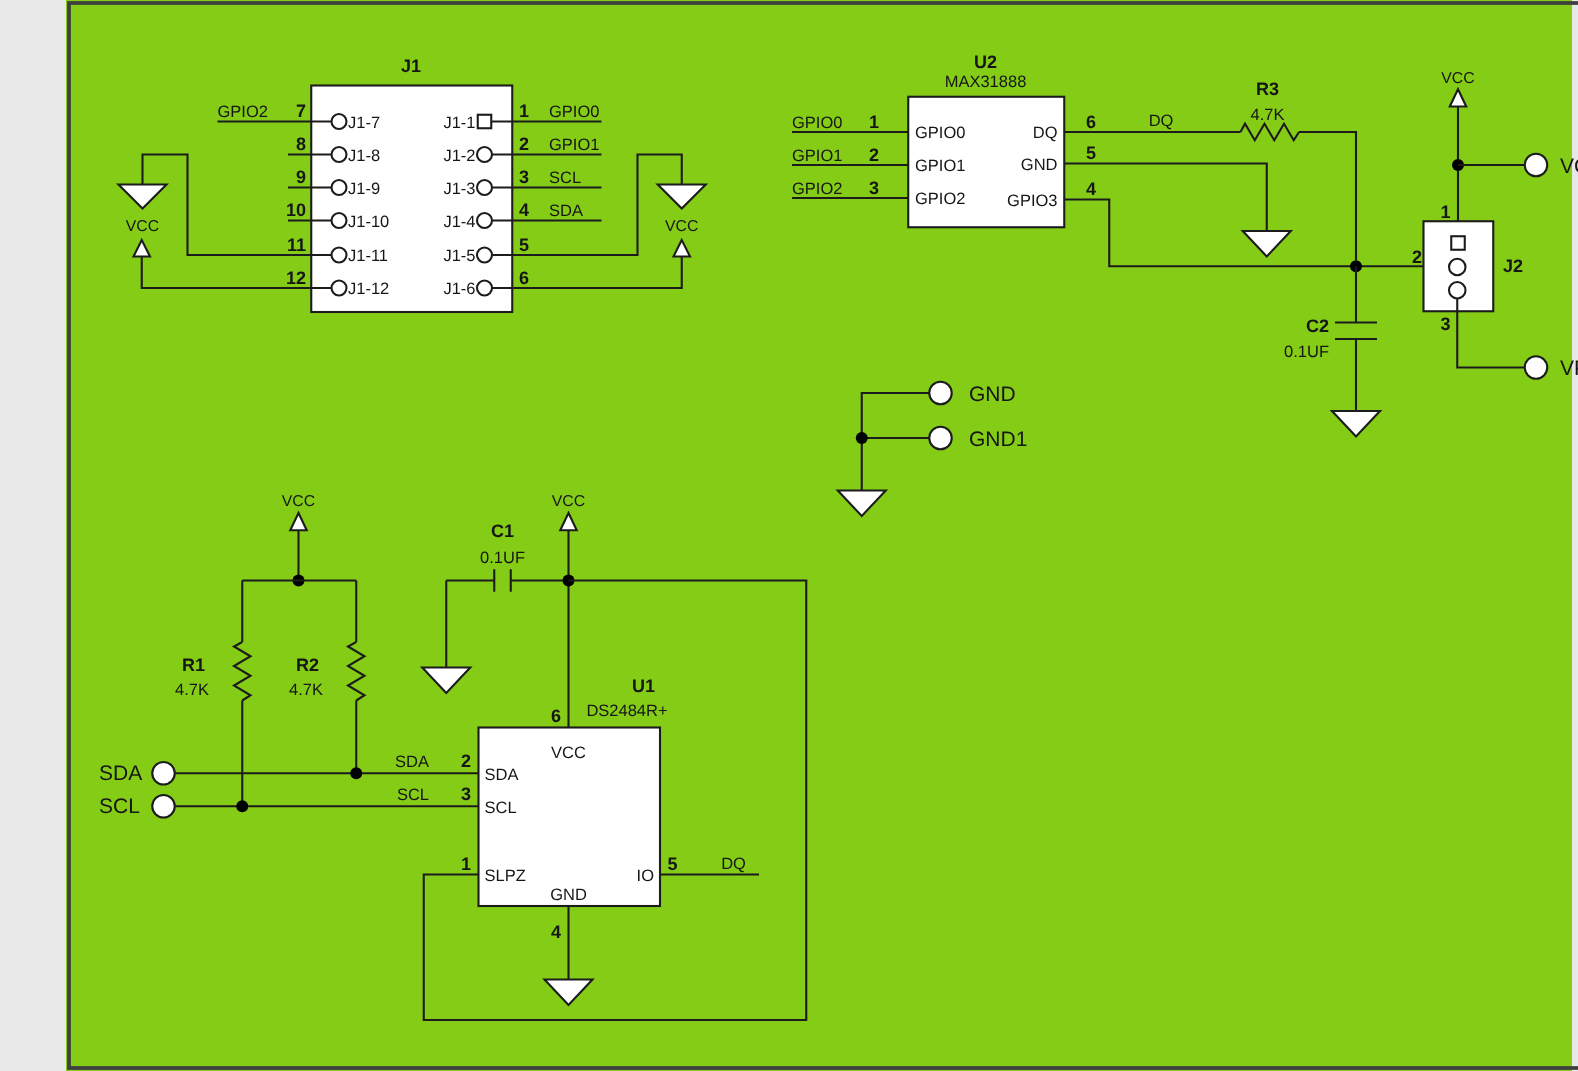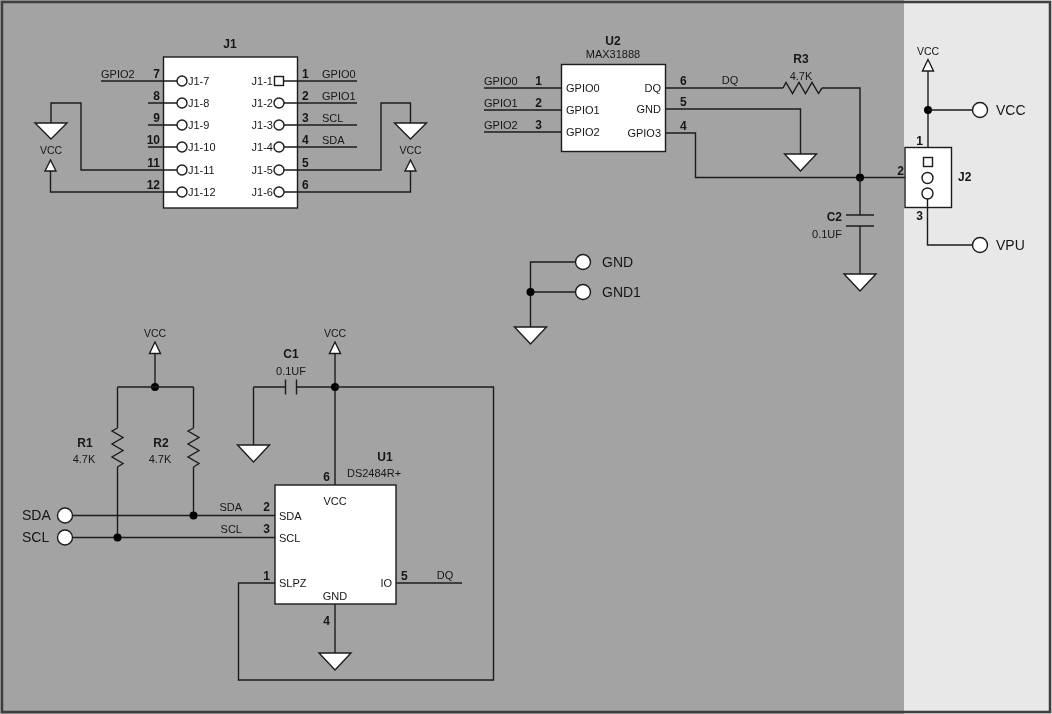--- a/index.html
+++ b/index.html
@@ -1,18 +1,19 @@
 <!DOCTYPE html>
 <html><head>
 <meta charset="utf-8">
 <style>
   html,body { margin:0; padding:0; background:#e8e8e8; }
   .page {
-    position:relative; width:904px; height:714px; background:#a3a3a3;
+    position:relative; width:1004px; height:714px; background:#84cc16;
     font-family:"Liberation Sans", sans-serif;
+    margin-left:44px;
   }
   svg { display:block; }
   svg text { font-family:"Liberation Sans", sans-serif; fill:#161616; }
   .net  { font-size:11px; }
   .pin  { font-size:11px; }
   .num  { font-size:12px; font-weight:bold; }
   .ref  { font-size:12px; font-weight:bold; }
   .val  { font-size:11px; }
   .term { font-size:14px; }
   .pwr  { font-size:10.5px; }

